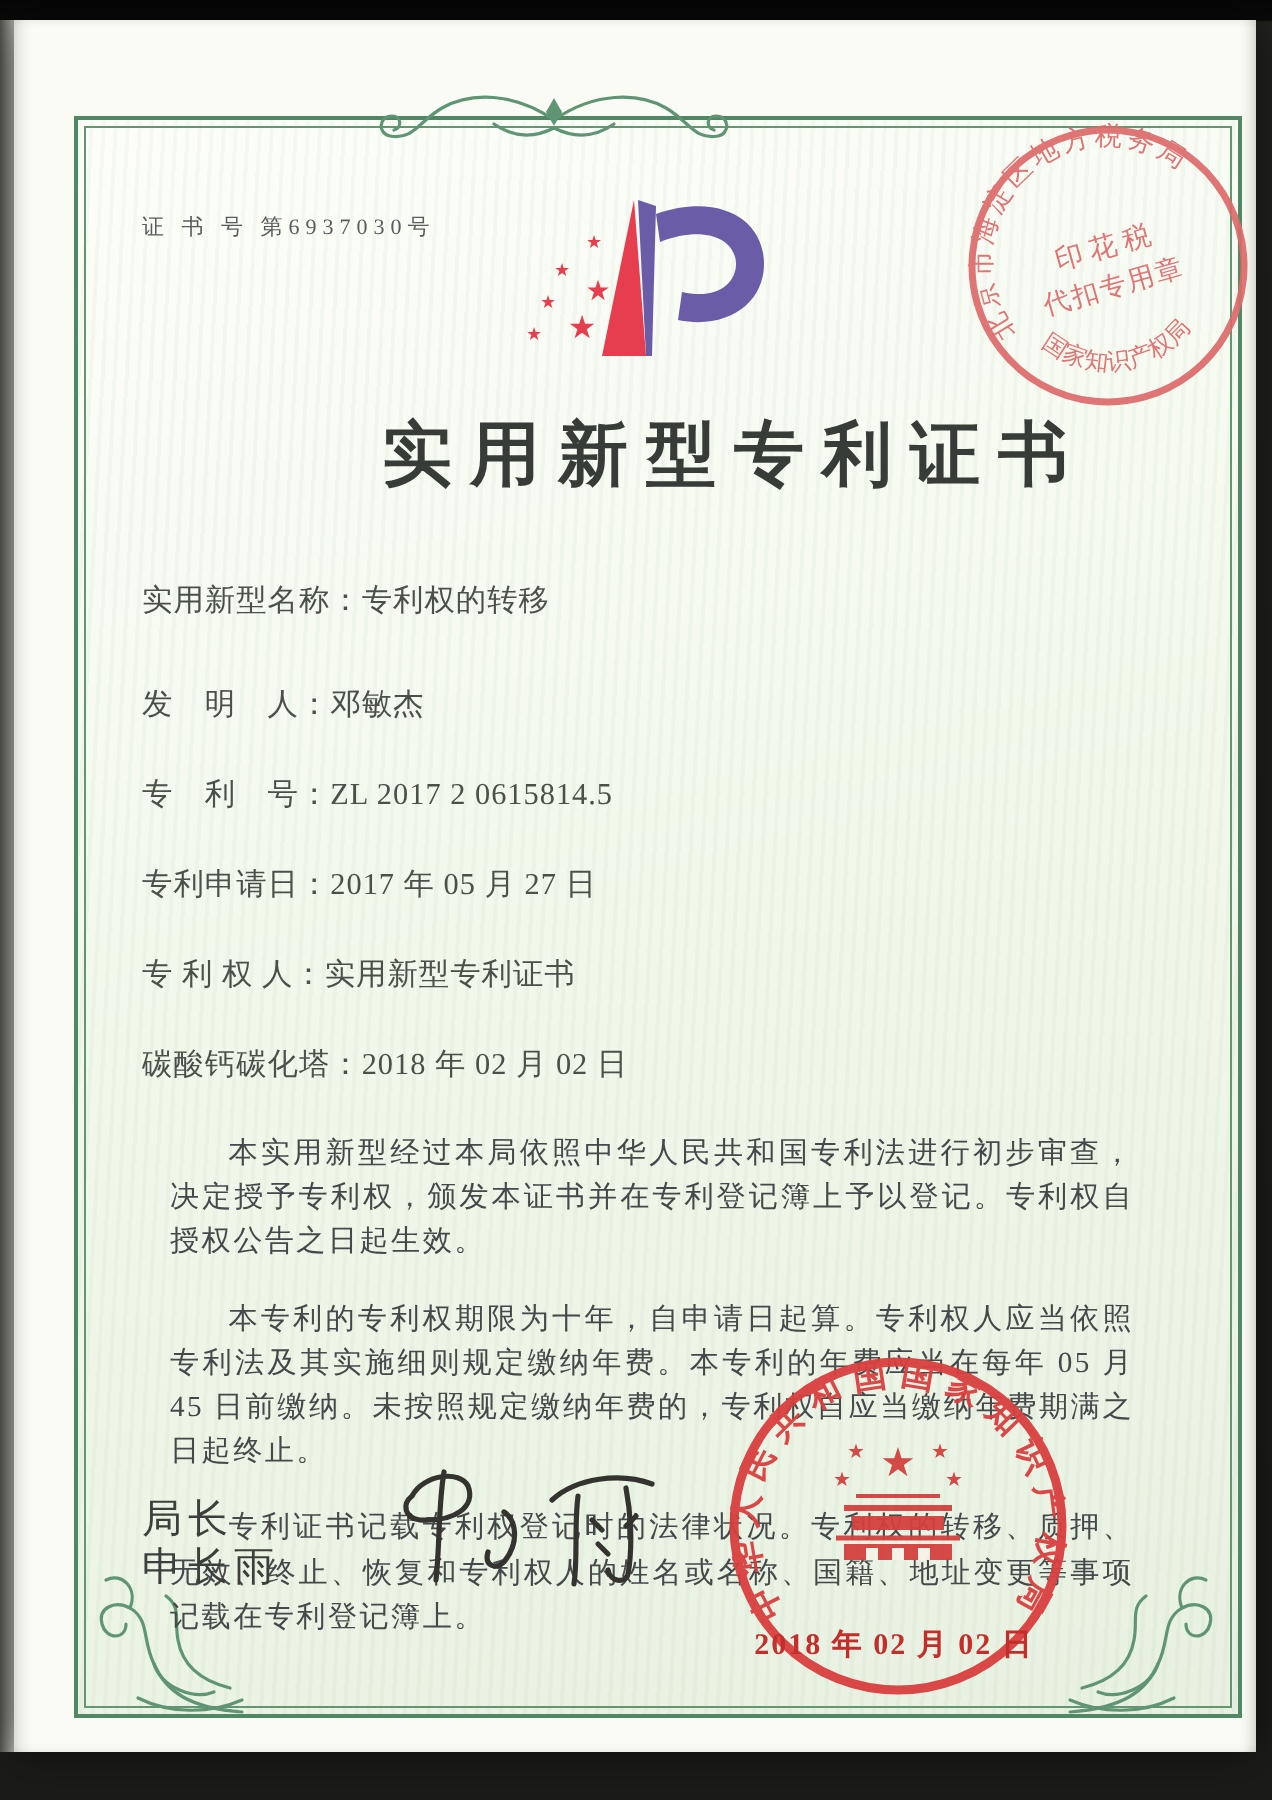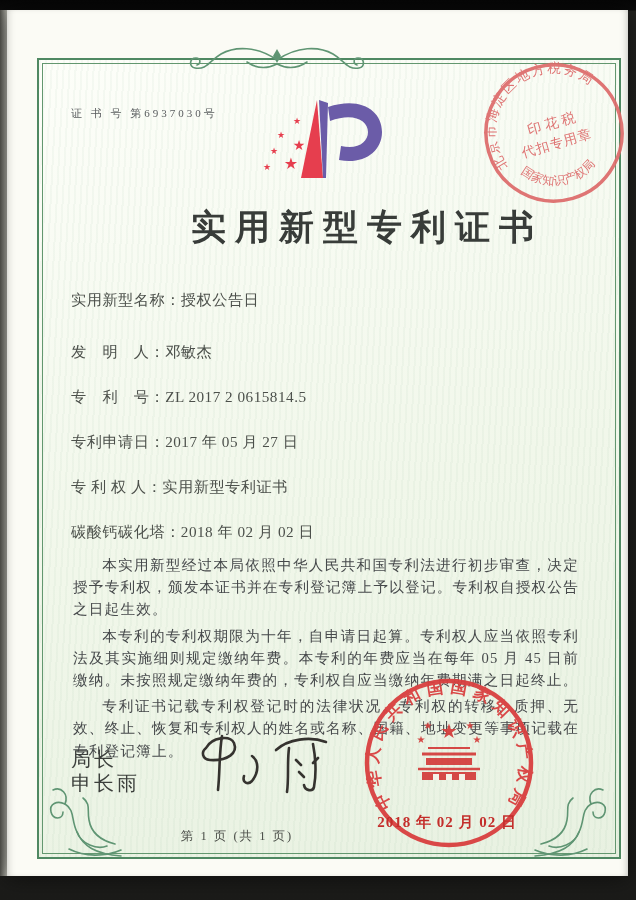--- a/index.html
+++ b/index.html
@@ -11,21 +11,21 @@
       repeating-linear-gradient(93deg, rgba(118,168,132,0.06) 0 2px, rgba(255,255,255,0) 2px 6px),
       linear-gradient(165deg,#fdfef9 0%, #f1f7ea 55%, #e8f1e1 100%);}
   .frame-inner{position:absolute;inset:3px;border:1px solid #63976f;pointer-events:none;}
   .certno{position:absolute;left:64px;top:96px;font-size:11px;letter-spacing:3px;color:#595c5e;}
   .logo{position:absolute;left:240px;top:84px;}
   .stamp{position:absolute;left:474px;top:50px;transform:rotate(-16deg);opacity:.92;}
   .title{position:absolute;left:30px;top:194px;width:580px;text-align:center;font-size:35px;font-weight:700;letter-spacing:9px;color:#383c39;padding-left:40px;}
   .field{position:absolute;left:64px;font-size:15.2px;color:#4c504b;letter-spacing:.5px;white-space:pre;}
   .f0{top:280px}.f1{top:332px}.f2{top:377px}.f3{top:422px}.f4{top:467px}.f5{top:512px}
   .body-text{position:absolute;left:62px;top:540px;width:514px;font-size:14.6px;line-height:22.2px;color:#46494b;text-align:justify;}
-  .body-text p{margin:4px;text-indent:2em;letter-spacing:1.2px;}
+  .body-text p{margin:16px;text-indent:2em;letter-spacing:1.2px;}
   .signer{position:absolute;left:64px;font-size:20px;letter-spacing:3px;color:#3c3f3c;}
   .s-title{top:736px}.s-name{top:760px}
   .signature{position:absolute;left:185px;top:716px;}
   .seal{position:absolute;left:355px;top:666px;opacity:.95;}
   .footer{position:absolute;left:120px;top:818px;width:220px;text-align:center;font-size:12.5px;letter-spacing:2px;color:#4a4d48;}
   .flourish-br{position:absolute;left:524px;top:770px;}
   .flourish-bl{position:absolute;left:28px;top:770px;transform:scaleX(-1);}
   .flourish-top{position:absolute;left:180px;top:32px;}
   svg{display:block;}
 </style>
@@ -97,21 +97,21 @@
       </text>
       <text font-size="12" fill="#dd6a6a">
         <textPath href="#tp-bot" xlink:href="#tp-bot" startOffset="8">国家知识产权局</textPath>
       </text>
       <text x="73" y="68" font-size="14" fill="#dd6a6a" text-anchor="middle">印 花 税</text>
       <text x="73" y="88" font-size="13.5" fill="#dd6a6a" text-anchor="middle" letter-spacing="1">代扣专用章</text>
     </svg>
 
     <div class="title">实用新型专利证书</div>
 
-    <div class="field f0"><span>实用新型名称：</span><span>授权公告日</span></div>
+    <div class="field f0"><span>实用新型名称：</span><span>专利权的转移</span></div>
     <div class="field f1"><span>发　明　人：</span><span>邓敏杰</span></div>
     <div class="field f2"><span>专　利　号：</span><span>ZL 2017 2 0615814.5</span></div>
     <div class="field f3"><span>专利申请日：</span><span>2017 年 05 月 27 日</span></div>
     <div class="field f4"><span>专 利 权 人：</span><span>实用新型专利证书</span></div>
     <div class="field f5"><span>碳酸钙碳化塔：</span><span>2018 年 02 月 02 日</span></div>
 
     <div class="body-text">
       <p>本实用新型经过本局依照中华人民共和国专利法进行初步审查，决定授予专利权，颁发本证书并在专利登记簿上予以登记。专利权自授权公告之日起生效。</p>
       <p>本专利的专利权期限为十年，自申请日起算。专利权人应当依照专利法及其实施细则规定缴纳年费。本专利的年费应当在每年 05 月 45 日前缴纳。未按照规定缴纳年费的，专利权自应当缴纳年费期满之日起终止。</p>
       <p>专利证书记载专利权登记时的法律状况。专利权的转移、质押、无效、终止、恢复和专利权人的姓名或名称、国籍、地址变更等事项记载在专利登记簿上。</p>
@@ -153,16 +153,15 @@
         <rect x="64" y="82" width="46" height="7"></rect>
         <path d="M56,93 L118,93" stroke="#d4403e" stroke-width="2.5" fill="none"></path>
         <rect x="60" y="96" width="54" height="8"></rect>
         <rect x="71" y="98" width="6" height="6" fill="#f6f2e8"></rect>
         <rect x="84" y="98" width="6" height="6" fill="#f6f2e8"></rect>
         <rect x="97" y="98" width="6" height="6" fill="#f6f2e8"></rect>
       </g>
       <text x="85" y="151" font-size="15" font-weight="600" fill="#c22422" text-anchor="middle" letter-spacing="1">2018 年 02 月 02 日</text>
     </svg>
 
-    <div class="footer">第 1 页 (共 1 页)</div>
 
   </div>
 </div>
 
 </body></html>

